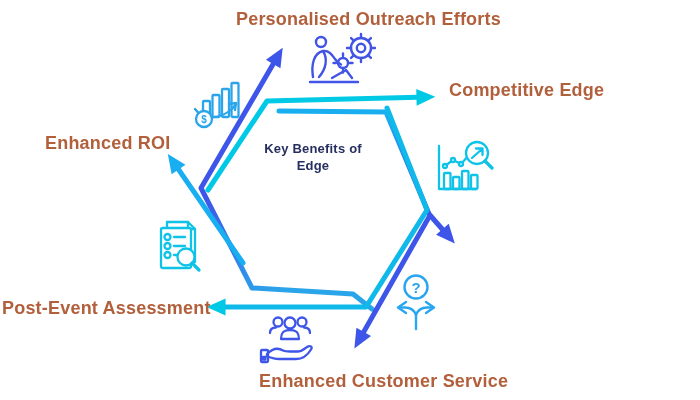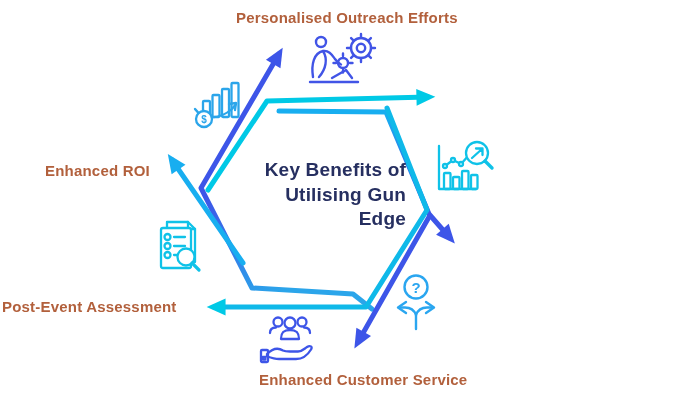--- a/index.html
+++ b/index.html
@@ -3,34 +3,34 @@
 <meta charset="utf-8">
 <style>
   html,body { margin:0; padding:0; background:#ffffff; }
   .stage {
     position:relative; width:700px; height:400px; background:#ffffff;
     font-family:"Liberation Sans", sans-serif; overflow:hidden;
   }
   .arrows { position:absolute; left:0; top:0; }
   .label {
     position:absolute; white-space:nowrap;
-    color:#B2603C; font-size:15px; font-weight:700; letter-spacing:0.2px;
+    color:#B2603C; font-size:18px; font-weight:700; letter-spacing:0.2px;
   }
   .title {
-    position:absolute; left:220px; top:158px; width:186px;
-    text-align:right; color:#262F60; font-size:19px; font-weight:700;
+    position:absolute; left:220px; top:141px; width:186px;
+    text-align:center; color:#262F60; font-size:13px; font-weight:700;
     line-height:1.3; letter-spacing:0.2px;
   }
   .icon { position:absolute; }
   .lbl-personalised { left:236px; top:9px; }
   .lbl-competitive  { left:449px; top:80px; }
   .lbl-datadriven   { left:470px; top:258px; }
   .lbl-customer     { left:259px; top:371px; }
   .lbl-postevent    { left:2px;   top:298px; }
-  .lbl-roi          { left:45px;  top:133px;margin-top:29px; }
+  .lbl-roi          { left:45px;  top:133px; }
   .ic-person-gear { left:306px; top:31px; }
   .ic-roi         { left:190px; top:77px; }
   .ic-analysis    { left:432px; top:136px; }
   .ic-decision    { left:384px; top:271px; }
   .ic-hand        { left:258px; top:310px; }
   .ic-checklist   { left:152px; top:217px; }
 </style>
 </head>
 <body>
 
@@ -61,25 +61,25 @@
       <path d="M 208,190 L 267,101 L 428,97" stroke="#00C9E6" marker-end="url(#mTeal)"></path>
       <path d="M 279,111 L 386,112 L 429,214 L 450,238" stroke="url(#gradData)" marker-end="url(#mRoyal)"></path>
       <path d="M 429,217 L 358,342" stroke="#3D55E8" marker-end="url(#mRoyal)"></path>
       <path d="M 387,108 L 427,210 L 366,307 L 214,307" stroke="#0FB9E9" marker-end="url(#mTeal)"></path>
       <path d="M 243,263 L 172,160" stroke="#18AEF0" marker-end="url(#mAzure)"></path>
     </g>
   </svg>
 
   <div class="title">
     <div>Key Benefits of</div>
-    <div>Utilising Gun</div>
     <div>Edge</div>
   </div>
 
   <div class="label lbl-personalised">Personalised Outreach Efforts</div>
+  <div class="label lbl-competitive">Competitive Edge</div>
   <div class="label lbl-postevent">Post-Event Assessment</div>
   <div class="label lbl-customer">Enhanced Customer Service</div>
   <div class="label lbl-roi">Enhanced ROI</div>
 
   <svg class="icon ic-person-gear" width="76" height="58" viewBox="0 0 76 58" fill="none" stroke="#4154E6" stroke-width="2.4" stroke-linecap="round" stroke-linejoin="round">
     <circle cx="55" cy="17" r="10"></circle>
     <circle cx="55" cy="17" r="4.2"></circle>
     <path d="M65,17 L69,17 M55,27 L55,31 M45,17 L41,17 M55,7 L55,3
              M62.1,24.1 L64.9,26.9 M47.9,24.1 L45.1,26.9
              M47.9,9.9 L45.1,7.1 M62.1,9.9 L64.9,7.1"></path>

